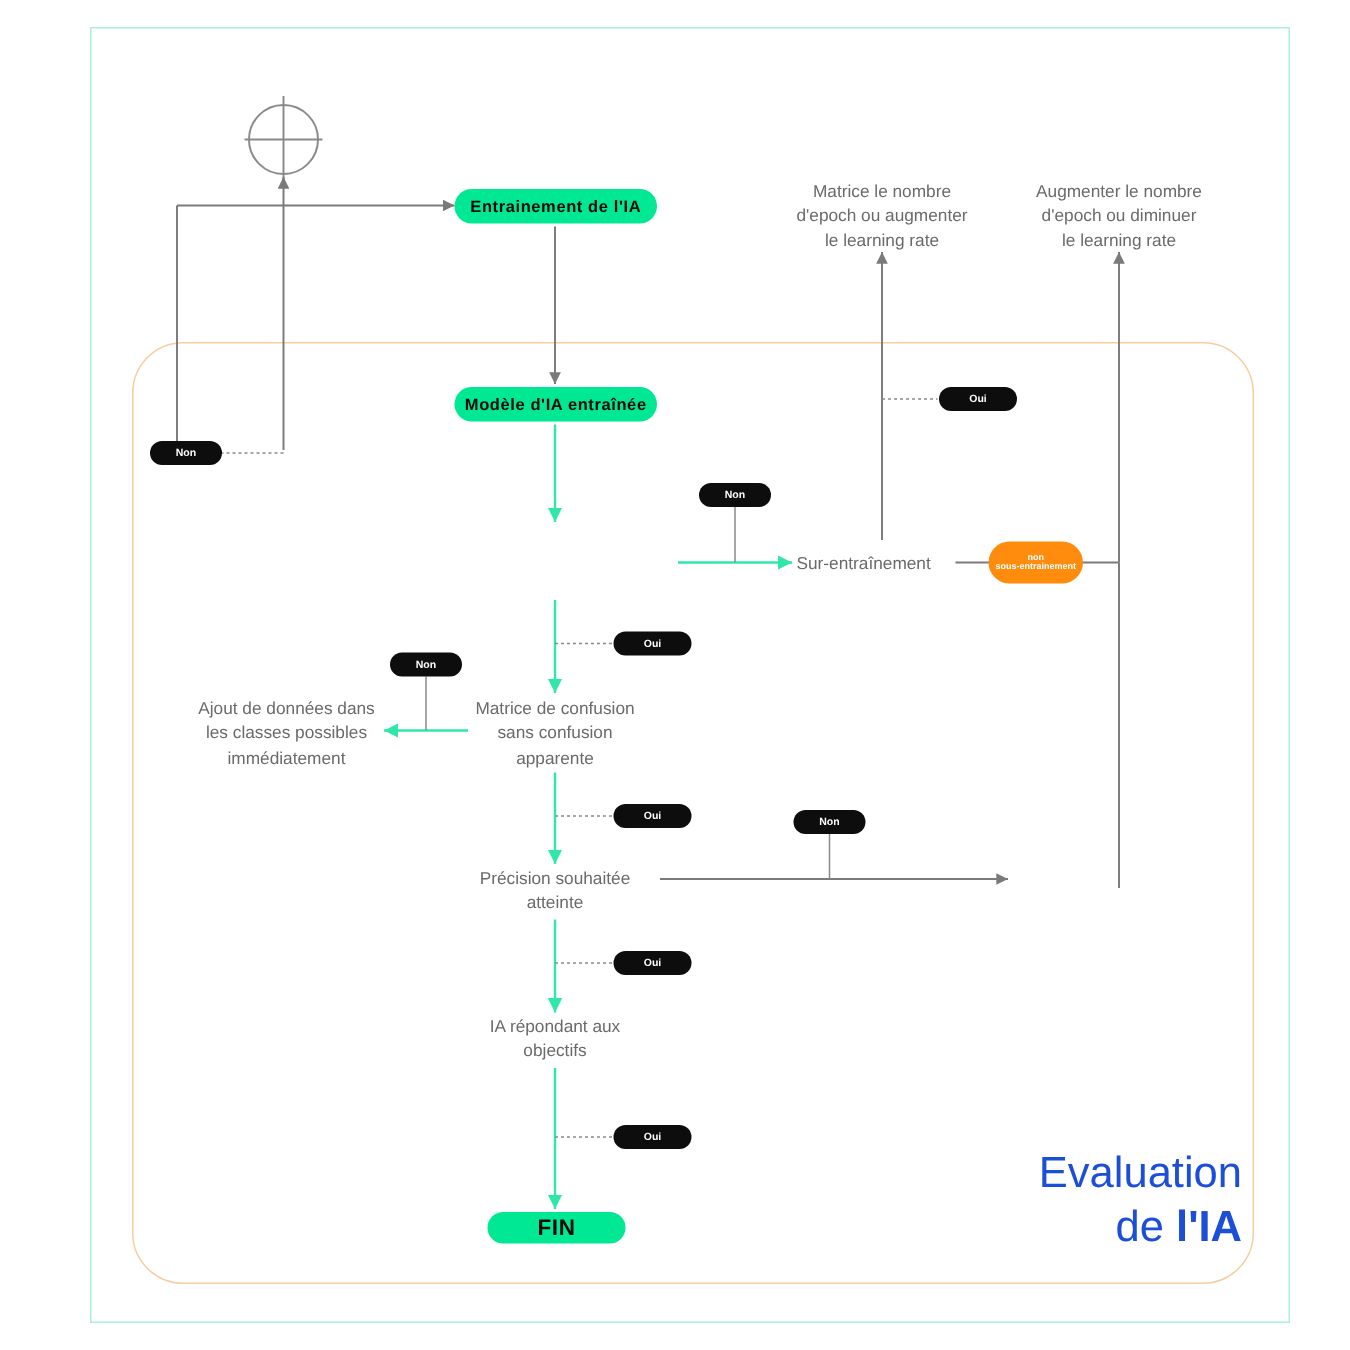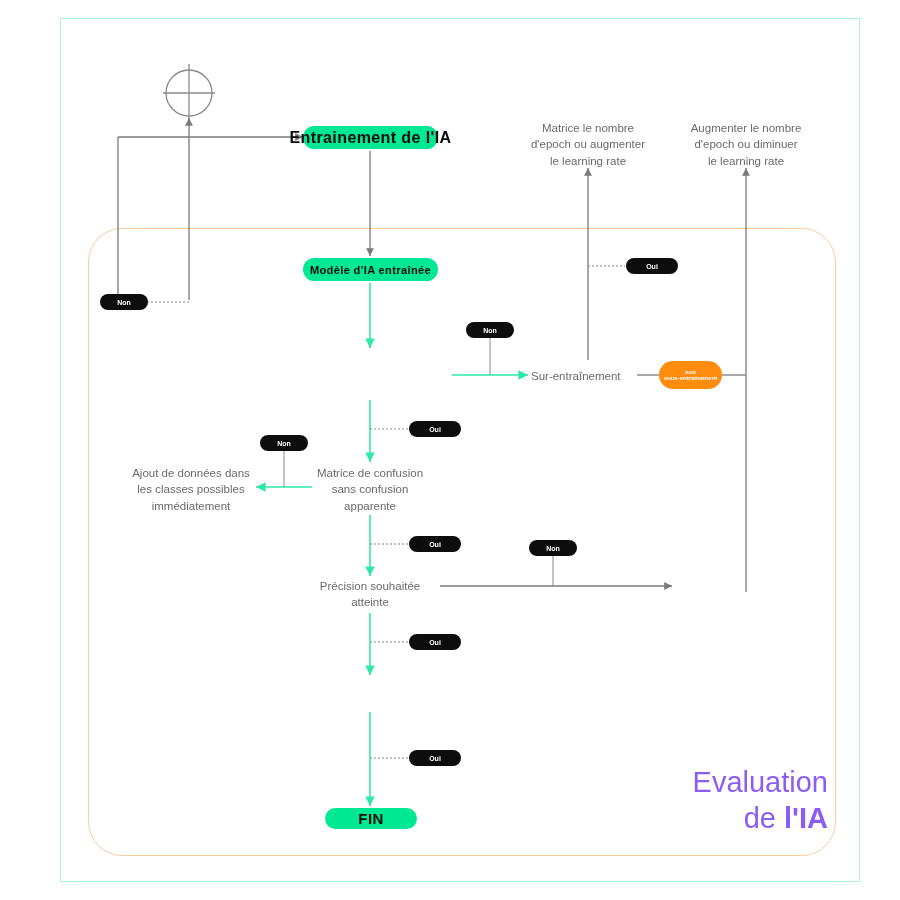--- a/index.html
+++ b/index.html
@@ -25,21 +25,21 @@
       letter-spacing:.4px;}
   .pill-black{background:#0d0d0d;color:#ffffff;font-weight:bold;}
   .pill-orange{background:#ff8c0d;color:#ffffff;font-weight:bold;
       line-height:1.05;flex-direction:column;}
 
   
   .tnode{position:absolute;color:#6a6a6a;font-size:11.5px;line-height:1.42;
       text-align:center;white-space:pre-line;}
 
   .title{position:absolute;right:72px;bottom:64px;text-align:right;
-      color:#8b5cf6;font-size:29px;line-height:1.22;font-weight:300;}
+      color:#1d4ed8;font-size:29px;line-height:1.22;font-weight:300;}
   .title b{font-weight:bold;}
 </style>
 </head>
 <body>
 
 <div id="stage">
 
   <div class="outer-frame"></div>
   <div class="orange-box"></div>
 
@@ -94,21 +94,21 @@
     <line x1="440" y1="586" x2="672" y2="586" stroke="#7a7a7a" stroke-width="1.3" marker-end="url(#ah-gray)"></line>
     <line x1="553" y1="556" x2="553" y2="586" stroke="#8a8a8a" stroke-width="1"></line>
 
     <line x1="370" y1="613" x2="370" y2="675" stroke="#2fe8a8" stroke-width="1.6" marker-end="url(#ah-green)"></line>
     <line x1="370" y1="642" x2="408" y2="642" stroke="#8a8a8a" stroke-width="1" stroke-dasharray="2,2"></line>
 
     <line x1="370" y1="712" x2="370" y2="806" stroke="#2fe8a8" stroke-width="1.6" marker-end="url(#ah-green)"></line>
     <line x1="370" y1="758" x2="408" y2="758" stroke="#8a8a8a" stroke-width="1" stroke-dasharray="2,2"></line>
   </svg>
 
-  <div class="pill pill-green" style="left:303px;top:126px;width:135px;height:23px;font-size:16px;">Entrainement de l'IA</div>
+  <div class="pill pill-green" style="left:303px;top:126px;width:135px;height:23px;font-size:11px;">Entrainement de l'IA</div>
 
   <div class="pill pill-green" style="left:303px;top:258px;width:135px;height:23px;font-size:11px;">Modèle d'IA entraînée</div>
 
   <div class="pill pill-green" style="left:325px;top:808px;width:92px;height:21px;font-size:15px;">FIN</div>
 
   <div class="pill pill-orange" style="left:659px;top:361px;width:63px;height:28px;font-size:6px;">
     <span>non</span>
     <span>sous-entrainement</span>
   </div>
 
@@ -146,19 +146,21 @@
 apparente</div>
 
   <div class="tnode" style="left:124px;top:465px;width:134px;text-align:center;">Ajout de données dans
 les classes possibles
 immédiatement</div>
 
   <div class="tnode" style="left:296px;top:578px;width:148px;">Précision souhaitée
 atteinte</div>
 
 
+  <div class="tnode" style="left:296px;top:677px;width:148px;">IA répondant aux
+objectifs</div>
 
   <div class="title">
     <div>Evaluation</div>
     <div><span>de </span><b>l'IA</b></div>
   </div>
 
 </div>
 
 </body></html>

